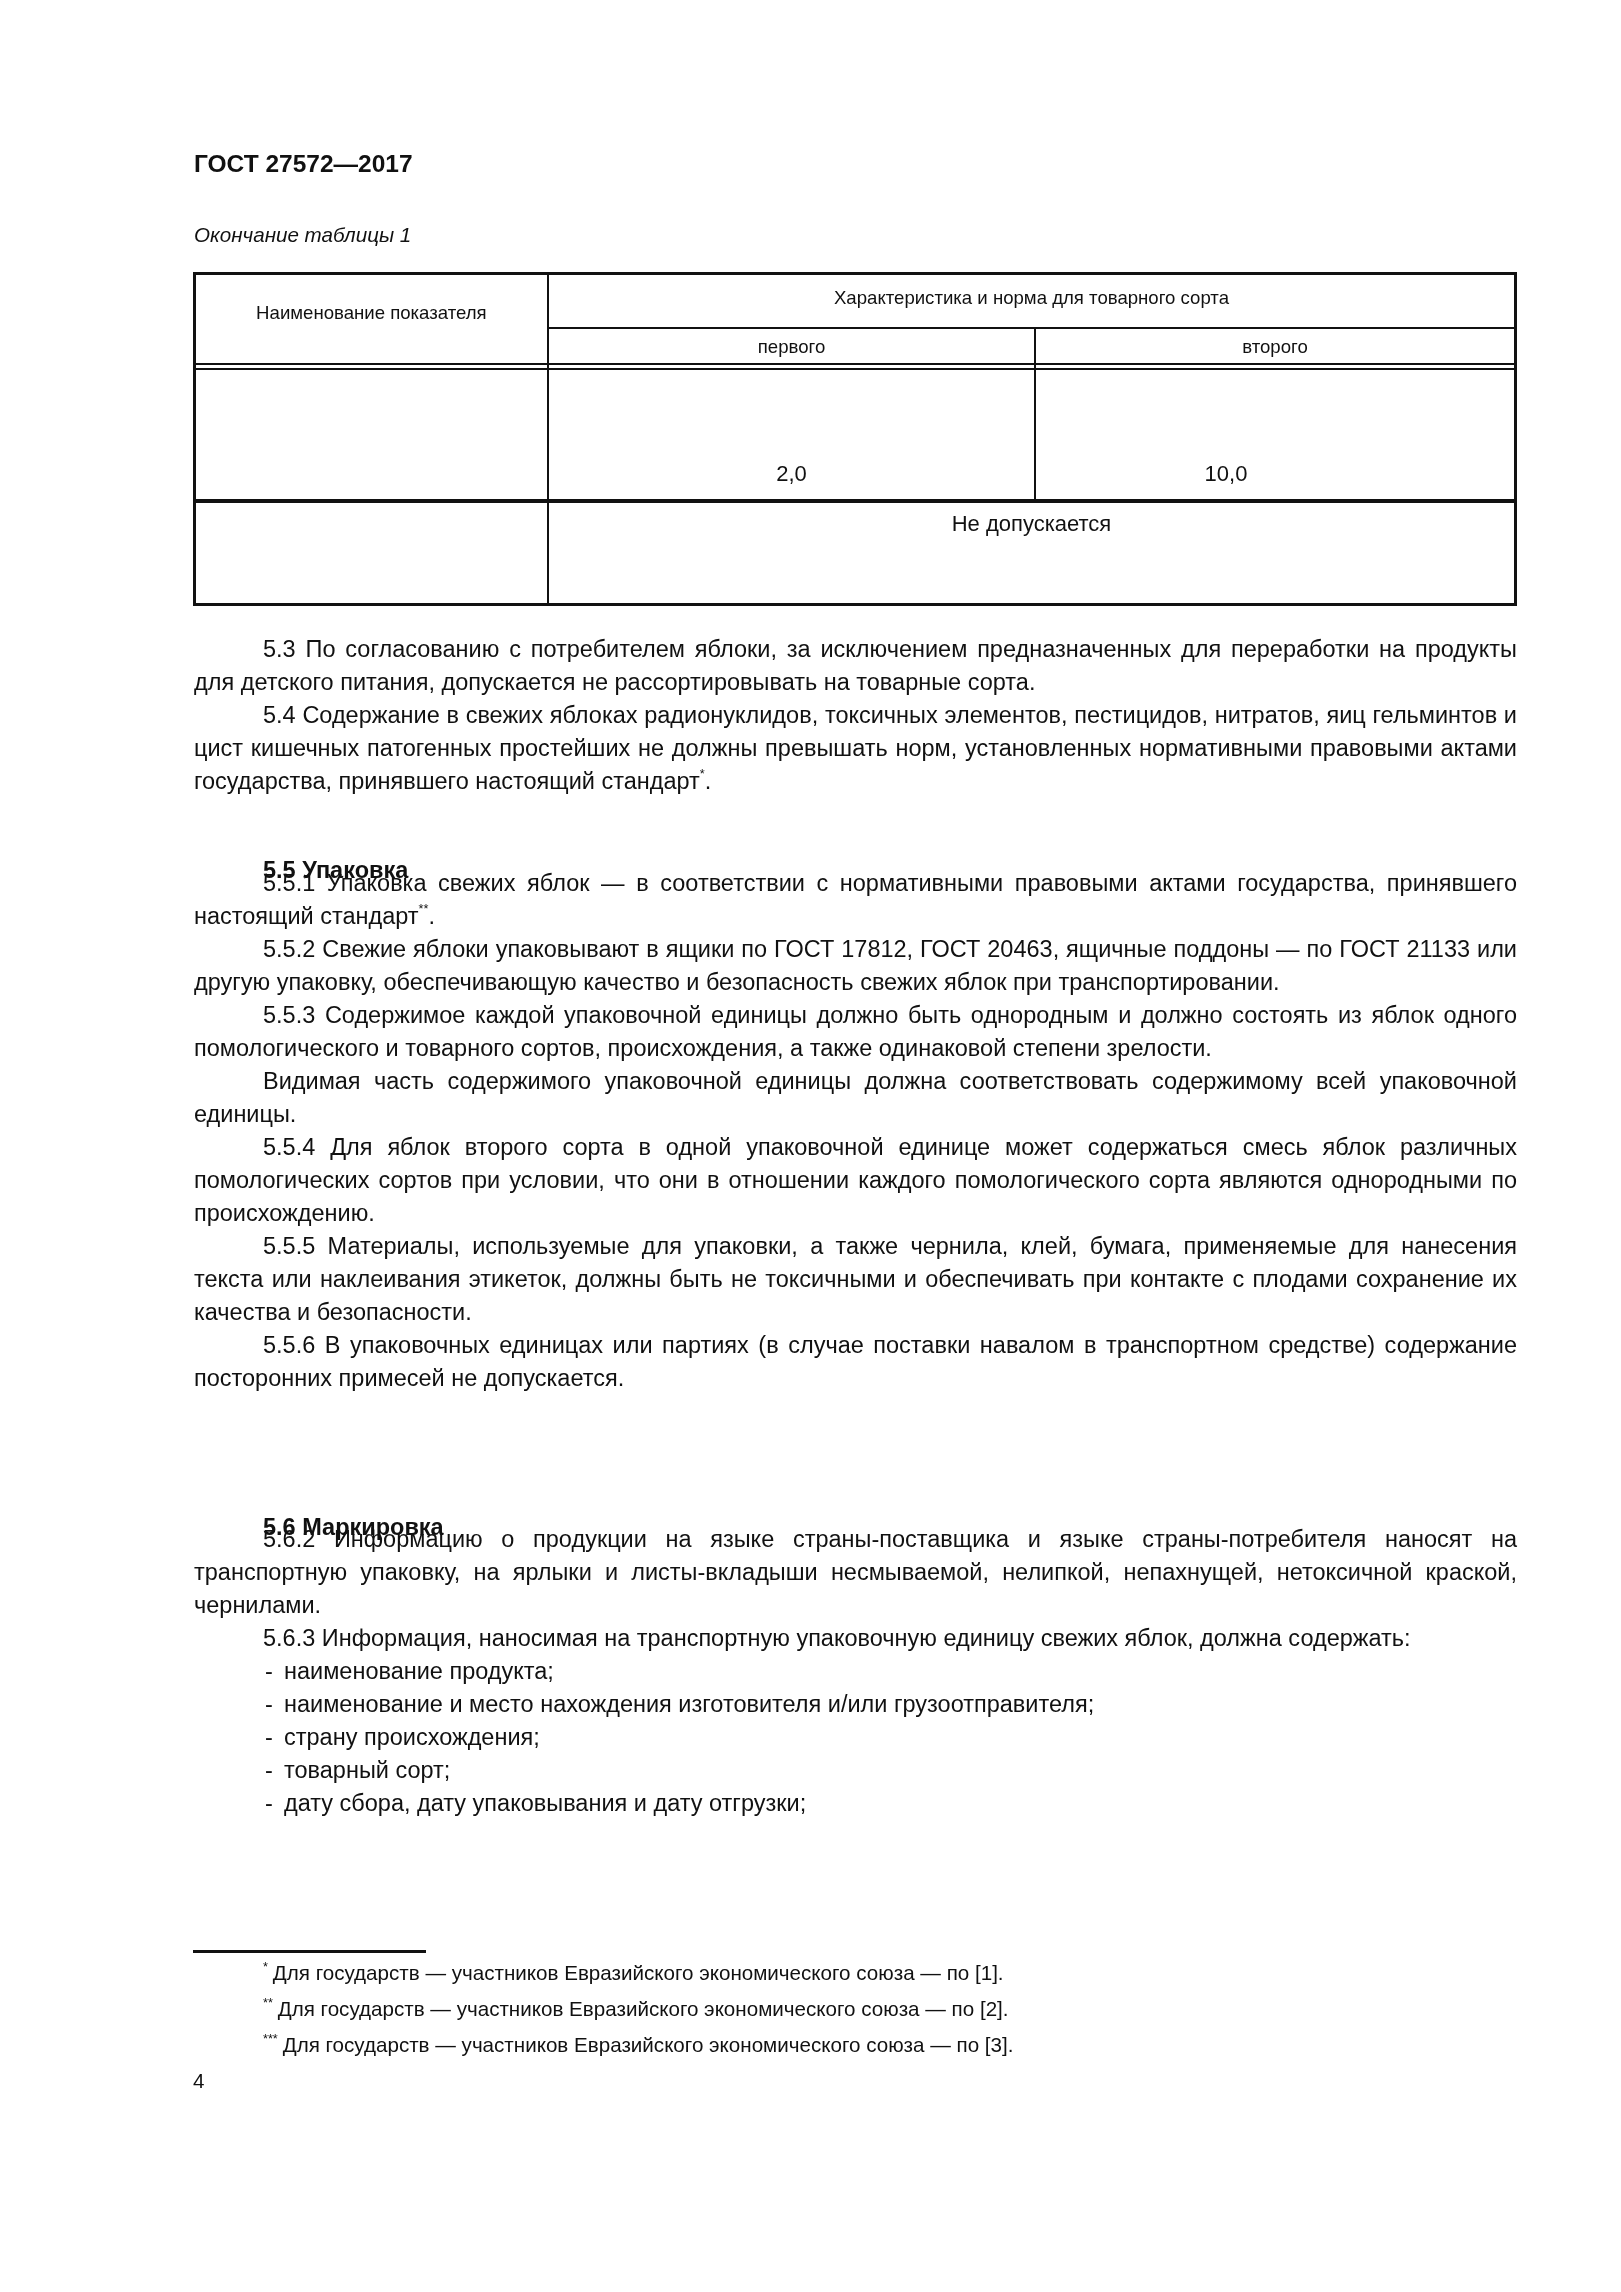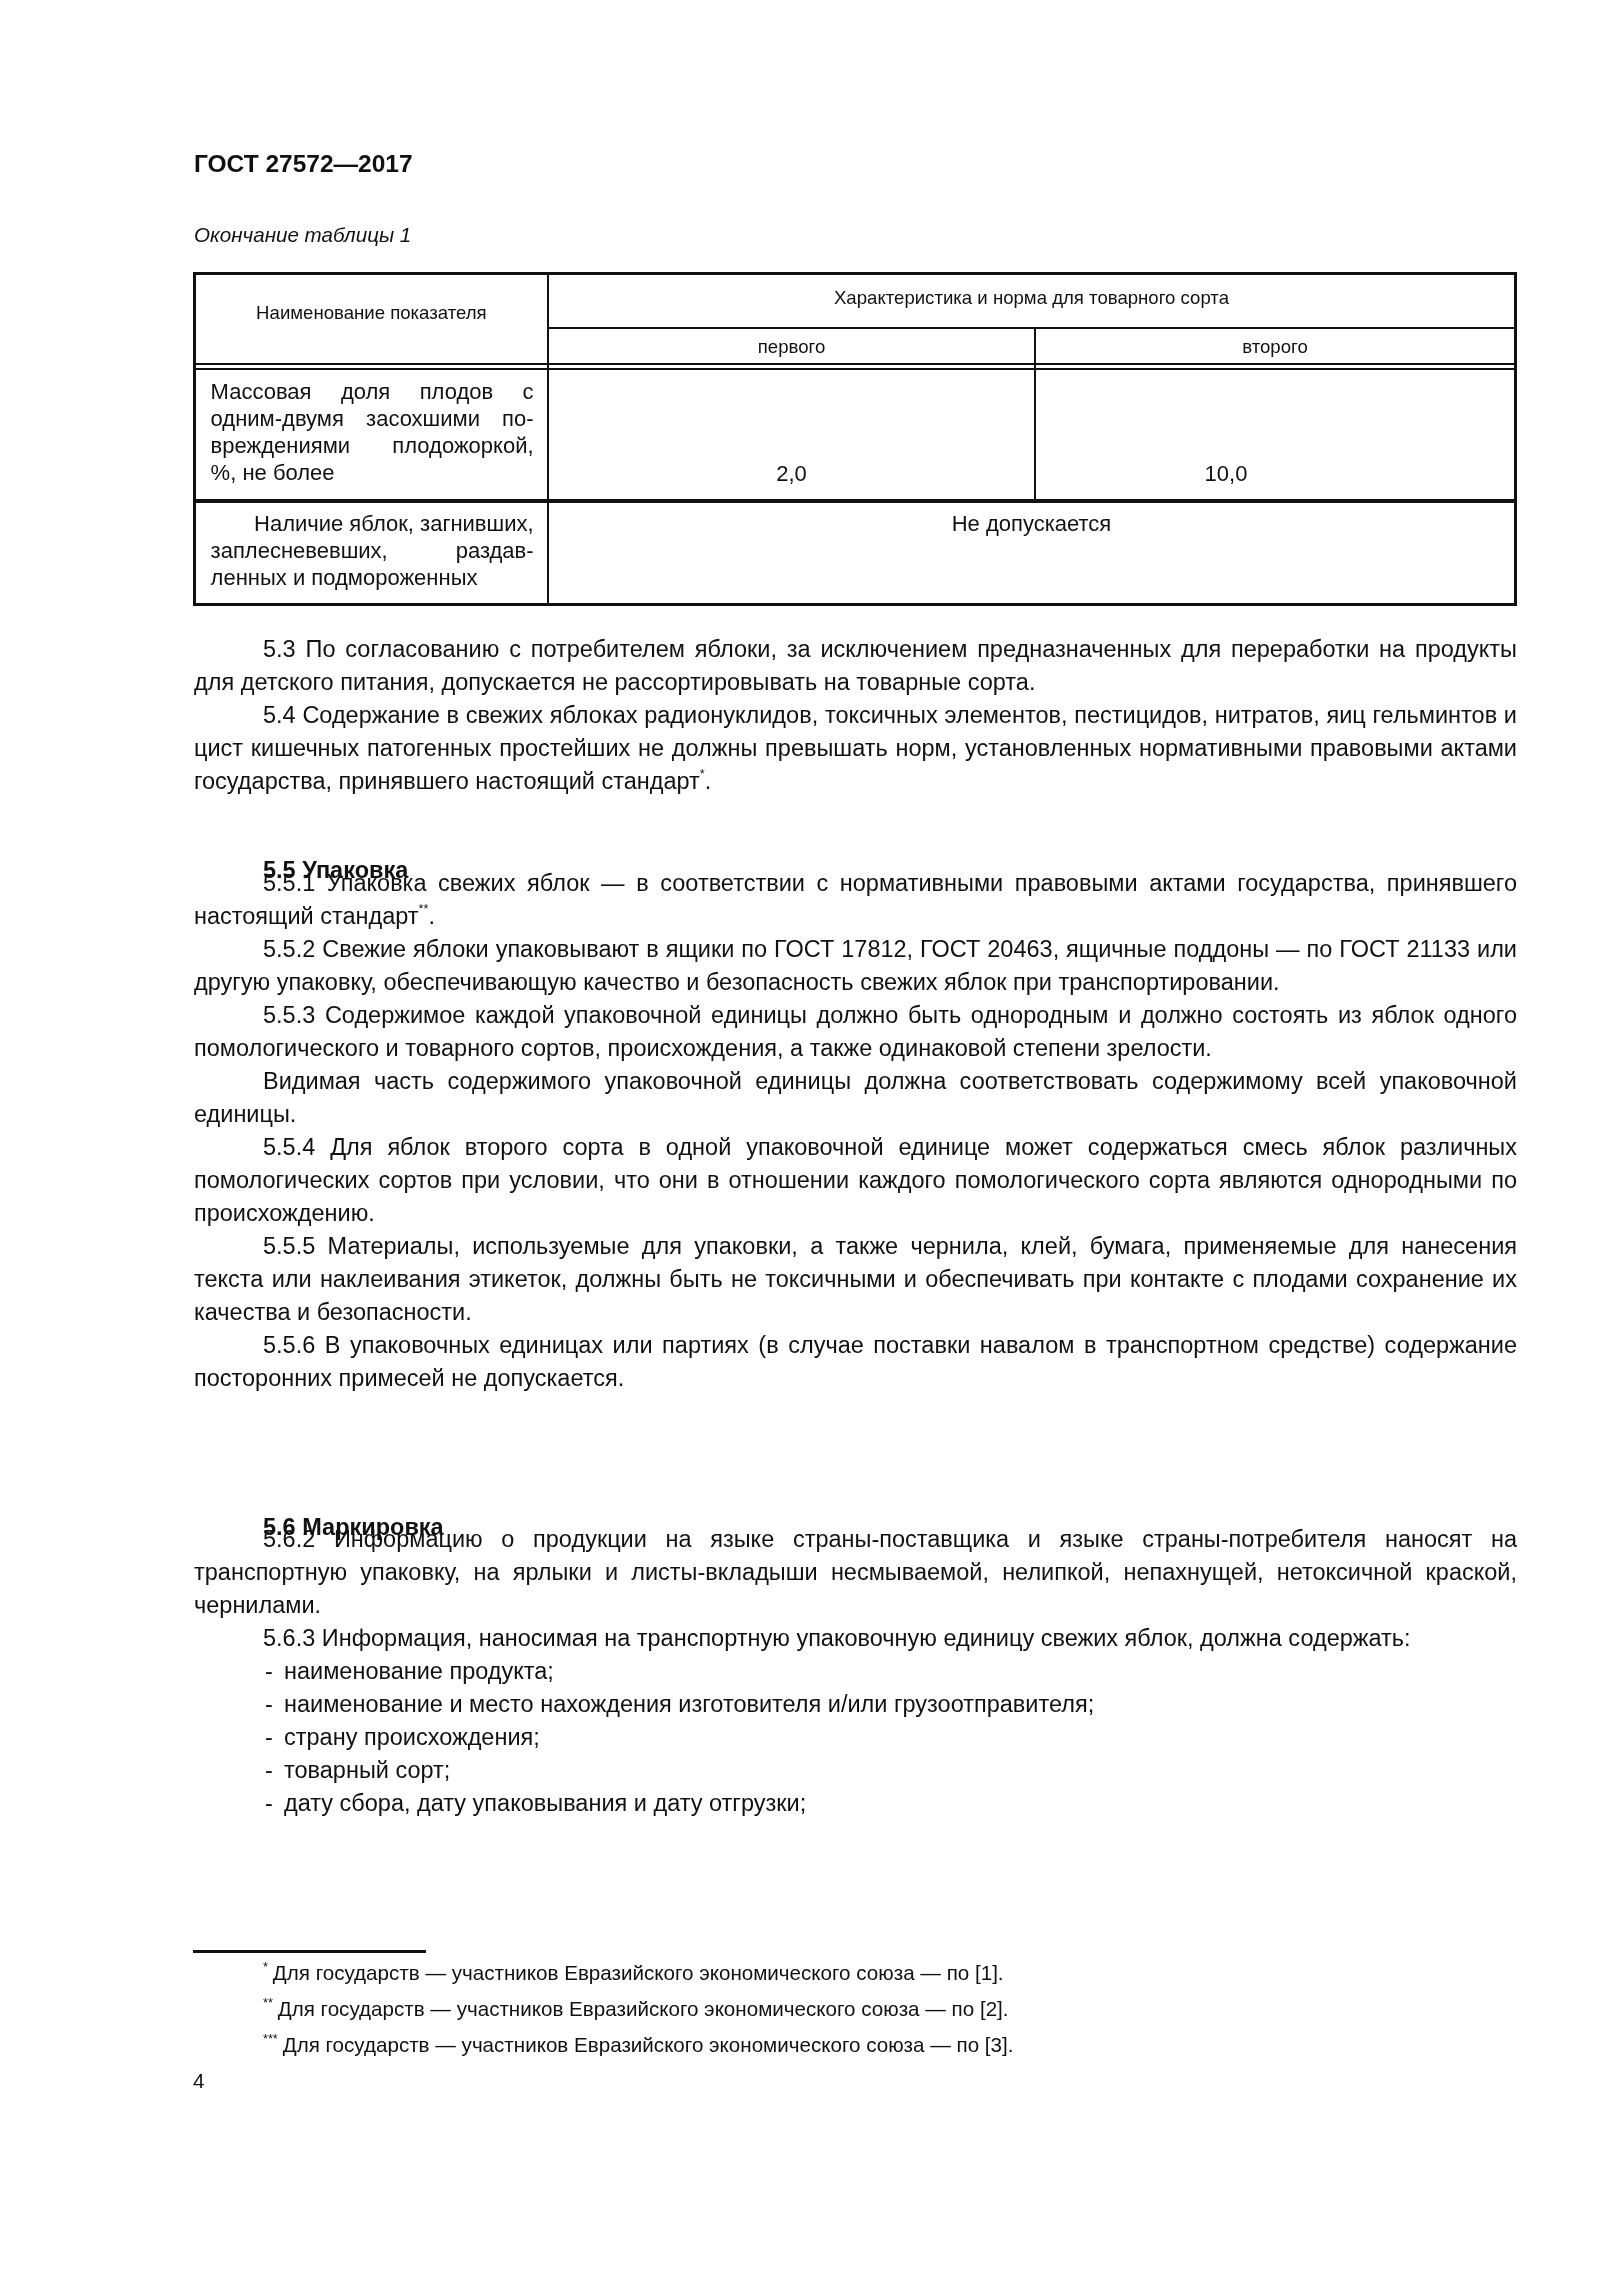--- a/index.html
+++ b/index.html
@@ -51,34 +51,23 @@
   <div class="ln" style="left:0;top:91px;width:1324px;height:2px;"></div>
   <div class="ln" style="left:0;top:96px;width:1324px;height:2px;"></div>
 
   <div class="ln" style="left:0;top:227px;width:1324px;height:3.9px;"></div>
 
   <div class="cell hdr" style="left:2.9px;top:29px;width:351px;">Наименование показателя</div>
   <div class="cell hdr" style="left:356px;top:13.7px;width:965px;">Характеристика и норма для товарного сорта</div>
   <div class="cell hdr" style="left:356px;top:63px;width:485px;">первого</div>
   <div class="cell hdr" style="left:843px;top:63px;width:478px;">второго</div>
 
-  <div class="cell body-cell" style="left:17.6px;top:106px;width:323px;">
-    <div style="text-align-last:justify;">Массовая доля плодов с</div>
-    <div style="text-align-last:justify;">одним-двумя засохшими по-</div>
-    <div style="text-align-last:justify;">вреждениями плодожоркой,</div>
-    <div>%, не более</div>
-  </div>
   <div class="cell center" style="left:356px;top:188px;width:485px;font-size:22px;">2,0</div>
   <div class="cell center" style="left:843px;top:188px;width:380px;font-size:22px;">10,0</div>
 
-  <div class="cell body-cell" style="left:17.6px;top:238px;width:323px;">
-    <div style="text-align-last:right;">Наличие яблок, загнивших,</div>
-    <div style="text-align-last:justify;">заплесневевших, раздав-</div>
-    <div>ленных и подмороженных</div>
-  </div>
   <div class="cell center" style="left:356px;top:238px;width:965px;font-size:22px;">Не допускается</div>
 </div>
 
 <div class="text" style="top:633px;">
   <p class="p">5.3 По согласованию с потребителем яблоки, за исключением предназначенных для переработки на продукты для детского питания, допускается не рассортировывать на товарные сорта.</p>
   <p class="p"><span>5.4 Содержание в свежих яблоках радионуклидов, токсичных элементов, пестицидов, нитратов, яиц гельминтов и цист кишечных патогенных простейших не должны превышать норм, установленных нормативными правовыми актами государства, принявшего настоящий стандарт</span><sup>*</sup><span>.</span></p>
 </div>
 
 <div class="h" style="top:820px;">5.5 Упаковка</div>
 <div class="text" style="top:867px;">

